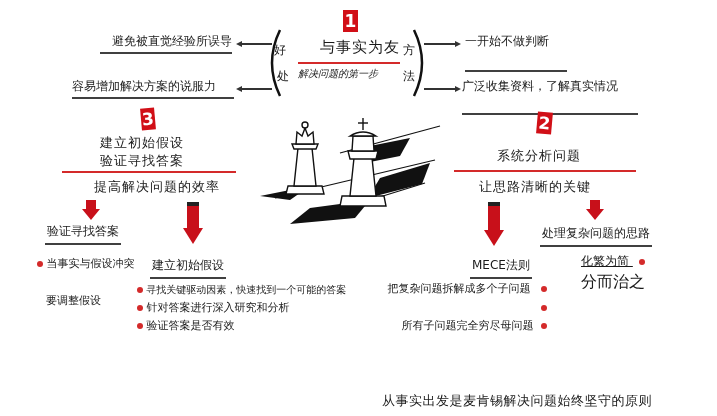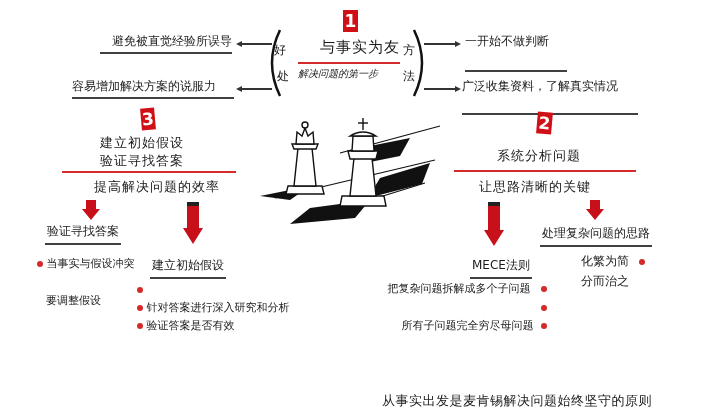--- a/index.html
+++ b/index.html
@@ -107,20 +107,21 @@
     <span class="dot"></span>
     <span>当事实与假设冲突</span>
   </div>
   <div class="abs bullet" style="left:46px; top:273px;margin-top:19px;">
     <span>要调整假设</span>
   </div>
 
   <div class="abs txt ul" style="left:150px; top:257px; font-size:12px; padding:0 2px 3px 2px;">建立初始假设</div>
   <div class="abs bullet" style="left:137px; top:281px; font-size:10px;">
     <span class="dot"></span>
+    <span>寻找关键驱动因素，快速找到一个可能的答案</span>
   </div>
   <div class="abs bullet" style="left:137px; top:299px;">
     <span class="dot"></span>
     <span>针对答案进行深入研究和分析</span>
   </div>
   <div class="abs bullet" style="left:137px; top:317px;">
     <span class="dot"></span>
     <span>验证答案是否有效</span>
   </div>
 </div>
@@ -135,25 +136,25 @@
     <rect x="4" y="0" width="12" height="4" fill="#222"></rect>
       <rect x="4" y="4" width="12" height="24" fill="#c8101a"></rect>
       <polygon points="0,28 20,28 10,44" fill="#c8101a"></polygon>
   </svg>
   <svg class="arrow" style="left:586px; top:200px;" width="18" height="20">
     <rect x="4" y="0" width="10" height="9" fill="#c8101a"></rect>
       <polygon points="0,9 18,9 9,20" fill="#c8101a"></polygon>
   </svg>
 
   <div class="abs txt ul" style="left:540px; top:225px; font-size:12px; padding:0 2px 3px 2px;">处理复杂问题的思路</div>
-  <div class="abs bullet" style="left:581px; top:253px; font-size:12px;">
+  <div class="abs bullet" style="left:581px; top:253px; font-size:12px;text-decoration:underline;">
     <span>化繁为简</span>
     <span class="dot" style="margin-left:6px;"></span>
   </div>
-  <div class="abs bullet" style="left:581px; top:273px; font-size:12px;">
+  <div class="abs bullet" style="left:581px; top:273px; font-size:16px;">
     <span>分而治之</span>
   </div>
 
   <div class="abs txt ul" style="left:470px; top:257px; font-size:12px; padding:0 2px 3px 2px;">MECE法则</div>
   <div class="abs bullet" style="right:170px; top:281px;font-family:Liberation Mono, monospace;">
     <span>把复杂问题拆解成多个子问题</span>
     <span class="dot" style="margin-left:4px;"></span>
   </div>
   <div class="abs bullet" style="right:170px; top:299px;">
     <span class="dot" style="margin-left:4px;"></span>

